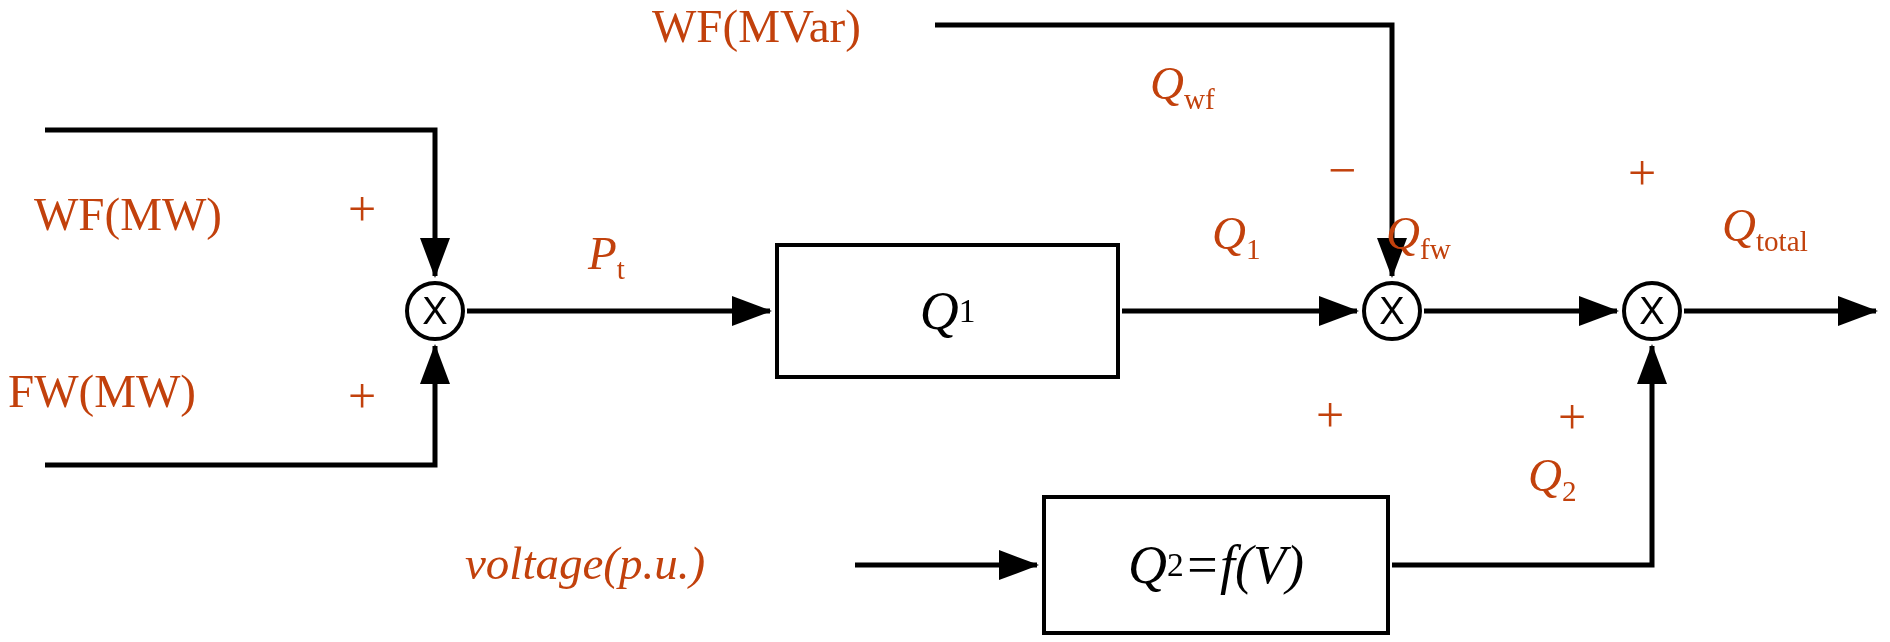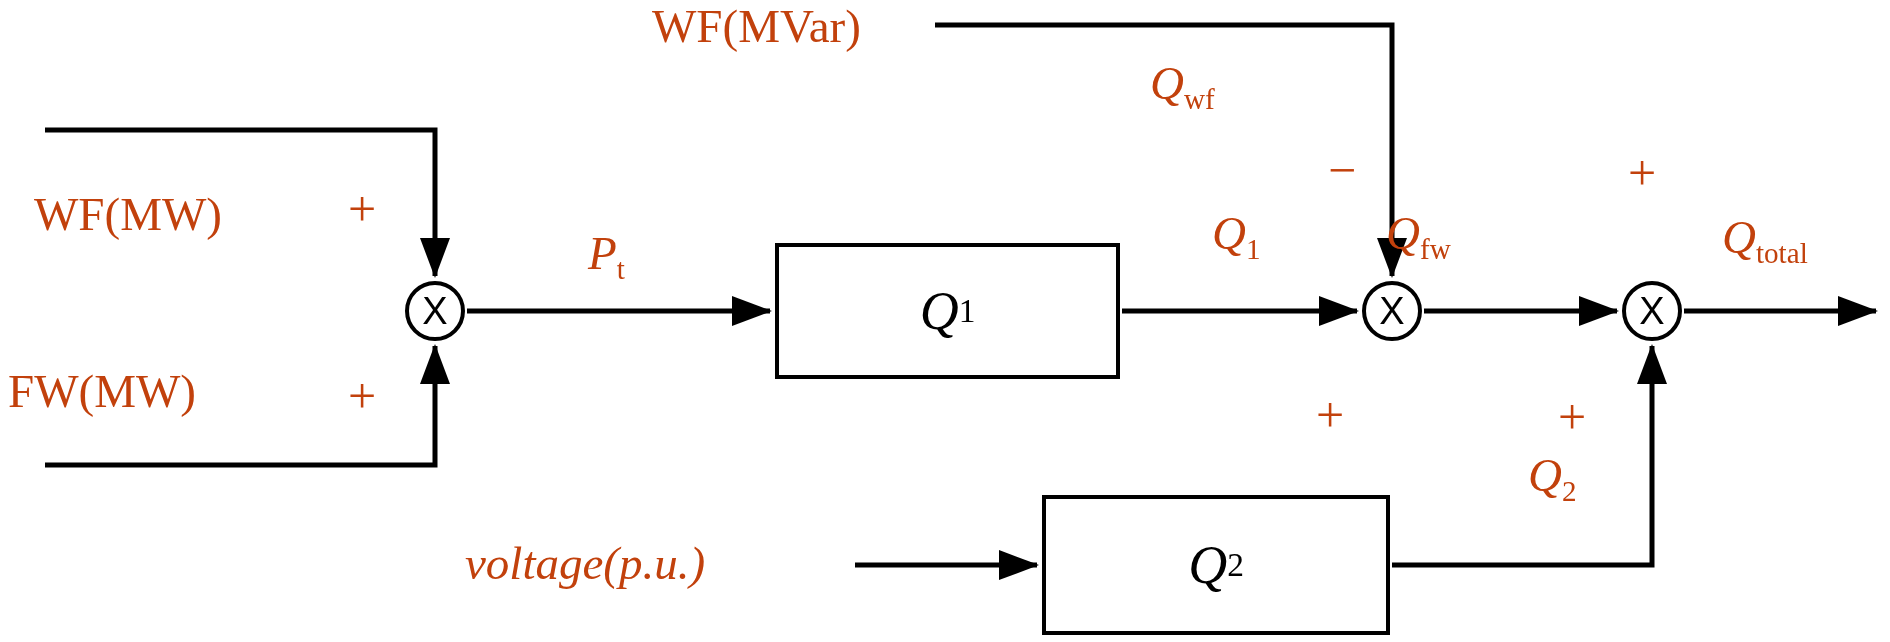--- a/index.html
+++ b/index.html
@@ -87,34 +87,35 @@
 </div>
 <div class="txt math" style="left:1212px; top:208px;">
   <span class="base">Q</span><sub>1</sub>
 </div>
 <div class="txt math" style="left:1386px; top:208px;">
   <span class="base">Q</span><sub>fw</sub>
 </div>
 <div class="txt math" style="left:1528px; top:450px;">
   <span class="base">Q</span><sub>2</sub>
 </div>
-<div class="txt math" style="left:1722px; top:212px;">
+<div class="txt math" style="left:1722px; top:200px;">
   <span class="base">Q</span><sub>total</sub>
 </div>
 
 <div class="junction" style="left:405px; top:281px;">
   <span>X</span>
 </div>
 <div class="junction" style="left:1362px; top:281px;">
   <span>X</span>
 </div>
 <div class="junction" style="left:1622px; top:281px;">
   <span>X</span>
 </div>
 
 <div class="block" style="left:775px; top:243px; width:345px; height:136px;">
   <span>Q</span>
     <sub>1</sub>
 </div>
 <div class="block" style="left:1042px; top:495px; width:348px; height:140px;">
   <span>Q</span>
     <sub>2</sub>
+    <span>=f(V)</span>
 </div>
 
 </body></html>

